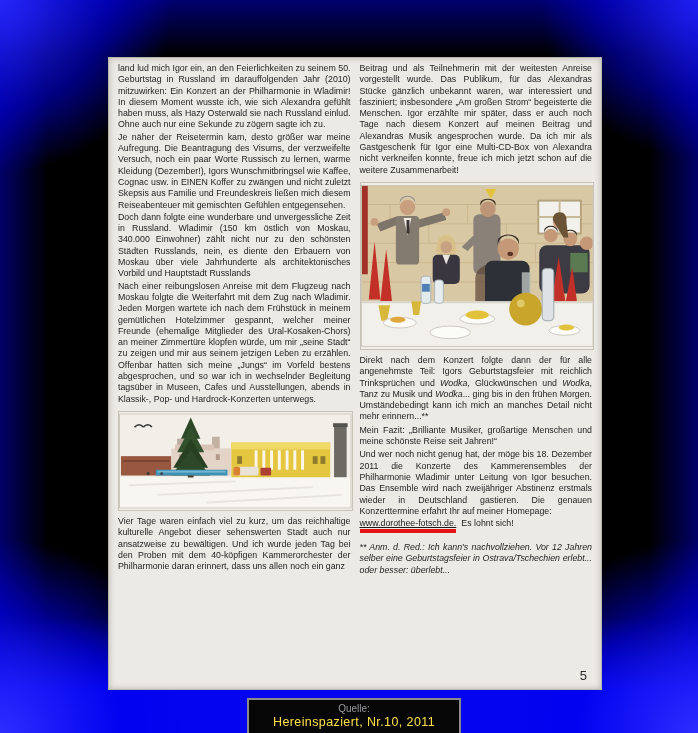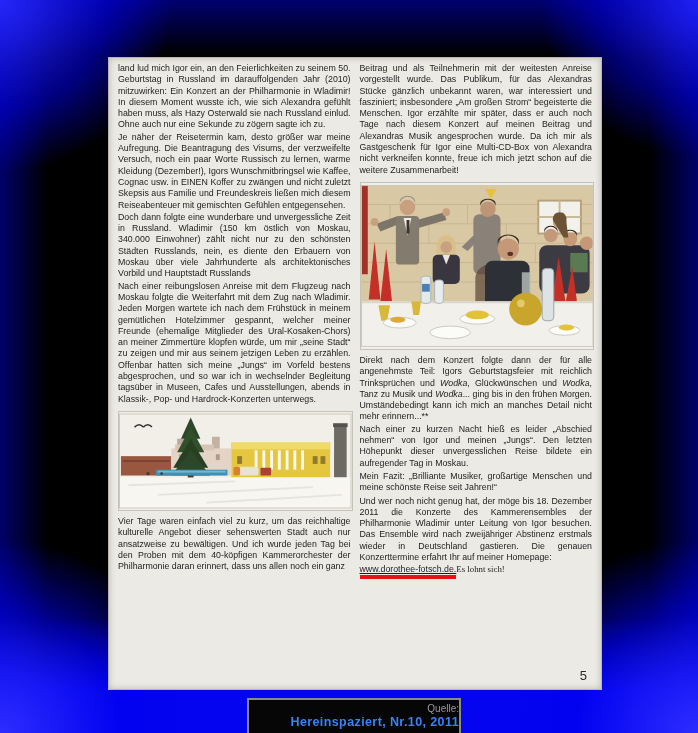--- a/index.html
+++ b/index.html
@@ -26,30 +26,30 @@
   .col{width:233px;font-size:8.8px;line-height:11.3px;text-align:justify;}
   .col p{margin:0 0 1px 0;}
   .col p.gap{margin-top:2px;}
   .i{font-style:italic;}
   .photo{display:block;width:100%;border:1px solid #c6c2b8;background:#f0eee8;margin:6px 0 5px 0;}
   .urlline{margin-top:1px;white-space:nowrap;}
   .url{
     text-decoration:underline;display:inline-block;
     border-bottom:4px solid var(--red,#e41414);padding-bottom:1px;line-height:10px;
   }
-  .tagline{font-family:Liberation Serif, serif;}
+  .tagline{margin-left:5px;}
   .footnote{font-style:italic;margin-top:9px !important;}
   .pagenum{position:absolute;right:14px;bottom:6px;font-size:13px;color:#2a2a2a;}
   .caption{
     position:absolute;left:247px;bottom:0;width:210px;height:33px;
     background:#060606;border:2px solid #8a8a8a;border-bottom:none;
-    text-align:right;color:#cfcfcf;
+    text-align:center;color:#cfcfcf;
   }
   .caption .l1{font-size:10px;color:#9a9aa2;margin-top:3px;}
-  .caption .l2{font-size:12.5px;color:#3b82f6;margin-top:1px;letter-spacing:.4px;font-weight:bold;}
+  .caption .l2{font-size:12.5px;color:#fde047;margin-top:1px;letter-spacing:.4px;}
 </style>
 </head>
 <body>
 
 <div class="canvas">
 
   <div class="page">
     <div class="cols">
 
       <div class="col">
@@ -200,26 +200,26 @@
             <ellipse cx="120" cy="138" rx="18" ry="5.5" fill="#fbfbf8" stroke="#ccc8bf"></ellipse>
             <ellipse cx="120" cy="134" rx="12" ry="4.5" fill="#e2c23a"></ellipse>
             <ellipse cx="38" cy="139" rx="8" ry="3" fill="#e0a83c"></ellipse>
             <ellipse cx="210" cy="150" rx="16" ry="5" fill="#fbfbf8" stroke="#ccc8bf"></ellipse>
             <ellipse cx="212" cy="147" rx="8" ry="3" fill="#e2c23a"></ellipse>
           </g>
           <rect x="0.5" y="0.5" width="239" height="166" fill="none" stroke="#cdc8bd"></rect>
         </svg>
 
         <p><span>Direkt nach dem Konzert folgte dann der für alle angenehmste Teil: Igors Geburtstagsfeier mit reichlich Trinksprüchen und </span><span class="i">Wodka</span><span>, Glückwünschen und </span><span class="i">Wodka</span><span>, Tanz zu Musik und </span><span class="i">Wodka</span><span>... ging bis in den frühen Morgen. Umständebedingt kann ich mich an manches Detail nicht mehr erinnern...**</span></p>
-        <p>Nach einer zu kurzen Nacht hieß es leider „Abschied nehmen“ von Igor und meinen „Jungs“. Den letzten Höhepunkt dieser unvergesslichen Reise bildete ein aufregender Tag in Moskau.</p>
         <p class="gap">Mein Fazit: „Brilliante Musiker, großartige Menschen und meine schönste Reise seit Jahren!“</p>
         <p class="gap">Und wer noch nicht genug hat, der möge bis 18. Dezember 2011 die Konzerte des Kammerensembles der Philharmonie Wladimir unter Leitung von Igor besuchen. Das Ensemble wird nach zweijähriger Abstinenz erstmals wieder in Deutschland gastieren. Die genauen Konzerttermine erfahrt Ihr auf meiner Homepage:</p>
         <p class="urlline">
           <span class="url">www.dorothee-fotsch.de.</span><span class="tagline">Es lohnt sich!</span>
         </p>
+        <p class="footnote">** Anm. d. Red.: Ich kann's nachvollziehen. Vor 12 Jahren selber eine Geburtstagsfeier in Ostrava/Tschechien erlebt... oder besser: überlebt...</p>
       </div>
     </div>
 
     <div class="pagenum">5</div>
   </div>
 
   <div class="caption">
     <div class="l1">Quelle:</div>
     <div class="l2">Hereinspaziert, Nr.10, 2011</div>
   </div>

